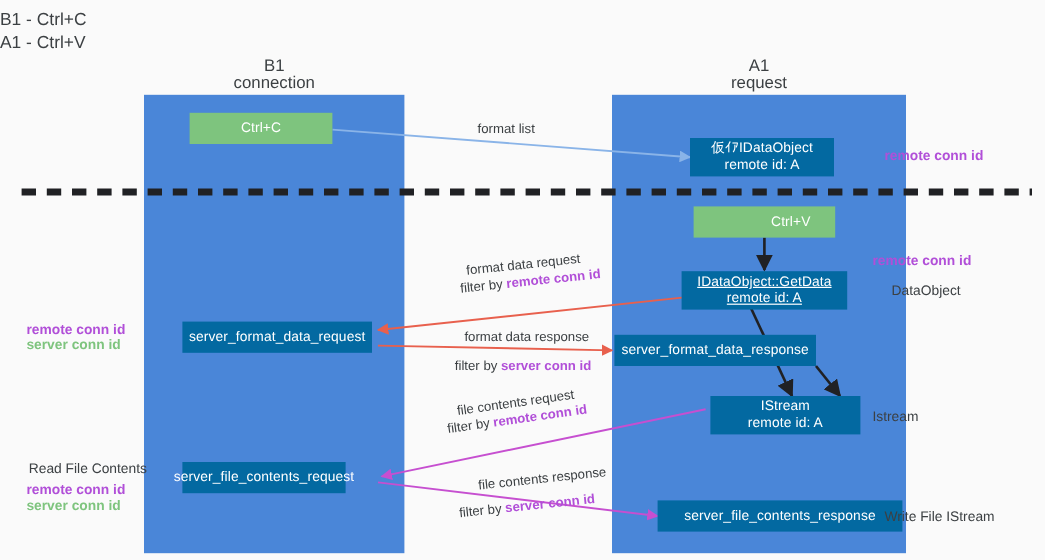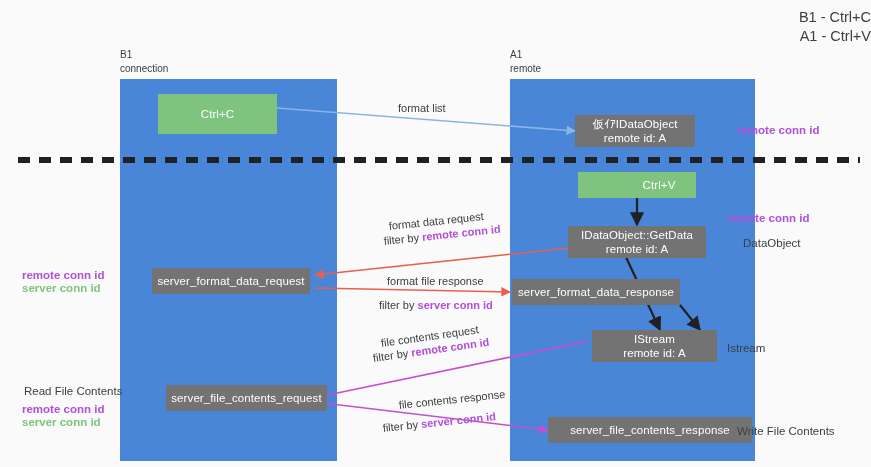--- a/index.html
+++ b/index.html
@@ -14,31 +14,31 @@
     background: #fafafa;
     font-family: "Liberation Sans", sans-serif;
     overflow: hidden;
   }
   
   .title {
     position: absolute;
     left: 0;
     top: 8px;
     width: 871px;
-    text-align: right;
+    text-align: left;
     font-size: 14.5px;
     color: #3c4043;
     line-height: 19px;
     white-space: pre;
   }
   
   .col-head {
     position: absolute;
-    text-align: left;
-    font-size: 10px;
+    text-align: center;
+    font-size: 14px;
     color: #3c4043;
     line-height: 13.5px;
     white-space: pre;
   }
   
   .lane {
     position: absolute;
     background: #4a86d8;
   }
   
@@ -49,21 +49,21 @@
     flex-direction: column;
     align-items: center;
     justify-content: center;
     color: #ffffff;
     font-size: 11.5px;
     line-height: 14px;
     text-align: center;
     white-space: pre;
     letter-spacing: .1px;
   }
-  .box.orange { background: #737373; }
+  .box.orange { background: #0369a1; }
   .box.green  { background: #7ec47e; }
 
   
   .note {
     position: absolute;
     font-size: 11.5px;
     color: #3c4043;
     line-height: 14px;
     white-space: pre;
   }
@@ -91,21 +91,21 @@
 <body>
 
 <div id="canvas">
 
   <div class="title">B1 - Ctrl+C
 A1 - Ctrl+V</div>
 
   <div class="col-head" style="left:120px; top:48px; width:217px;">B1
 connection</div>
   <div class="col-head" style="left:510px; top:48px; width:245px;">A1
-remote</div>
+request</div>
 
   <div class="lane" style="left:120px; top:79px; width:217px; height:382px;"></div>
   <div class="lane" style="left:510px; top:79px; width:245px; height:382px;"></div>
 
   <svg class="overlay" viewBox="0 0 871 467" xmlns="http://www.w3.org/2000/svg">
     <defs>
       <marker id="ar-blue" viewBox="0 0 10 10" refX="9" refY="5" markerWidth="6" markerHeight="6" orient="auto-start-reverse">
         <path d="M 0 0 L 10 5 L 0 10 z" fill="#8ab4e8"></path>
       </marker>
       <marker id="ar-red" viewBox="0 0 10 10" refX="9" refY="5" markerWidth="6" markerHeight="6" orient="auto-start-reverse">
@@ -131,64 +131,64 @@
 
     <line x1="625" y1="255" x2="660" y2="330" stroke="#202124" stroke-width="2.2" marker-end="url(#ar-dark)"></line>
 
     <line x1="680" y1="305" x2="700" y2="330" stroke="#202124" stroke-width="2.2" marker-end="url(#ar-dark)"></line>
 
     <line x1="588" y1="341" x2="318" y2="397" stroke="#c64fd0" stroke-width="1.6" marker-end="url(#ar-mag)"></line>
 
     <line x1="315" y1="402" x2="548" y2="430" stroke="#c64fd0" stroke-width="1.6" marker-end="url(#ar-mag)"></line>
   </svg>
 
-  <div class="box green" style="left:158px; top:94px; width:119px; height:40px;">Ctrl+C</div>
+  <div class="box green" style="left:158px; top:94px; width:119px; height:26px;">Ctrl+C</div>
 
   <div class="box orange" style="left:575px; top:115px; width:120px; height:32px;">仮ｲｱIDataObject
 remote id: A</div>
 
   <div class="box green" style="left:578px; top:172px; width:118px; height:26px;padding-left:44px;">Ctrl+V</div>
 
-  <div class="box orange" style="left:568px; top:226px; width:138px; height:32px;">IDataObject::GetData
+  <div class="box orange" style="left:568px; top:226px; width:138px; height:32px;text-decoration:underline;">IDataObject::GetData
 remote id: A</div>
 
   <div class="box orange" style="left:152px; top:268px; width:158px; height:26px;">server_format_data_request</div>
 
   <div class="box orange" style="left:512px; top:279px; width:168px; height:26px;">server_format_data_response</div>
 
   <div class="box orange" style="left:592px; top:330px; width:125px; height:32px;">IStream
 remote id: A</div>
 
-  <div class="box orange" style="left:166px; top:385px; width:161px; height:26px;">server_file_contents_request</div>
+  <div class="box orange" style="left:152px; top:385px; width:136px; height:26px;">server_file_contents_request</div>
 
   <div class="box orange" style="left:548px; top:417px; width:204px; height:26px;">server_file_contents_response</div>
 
   <div class="edge-label" style="left:398px; top:101px;">format list</div>
 
   <div class="edge-label" style="left:388px; top:219px; transform:rotate(-6deg); transform-origin:left top;">format data request</div>
   <div class="edge-label" style="left:383px; top:234px; transform:rotate(-6deg); transform-origin:left top;"><span>filter by </span><span class="p">remote conn id</span></div>
 
-  <div class="edge-label" style="left:387px; top:274px;">format file response</div>
+  <div class="edge-label" style="left:387px; top:274px;">format data response</div>
   <div class="edge-label" style="left:379px; top:298px;"><span>filter by </span><span class="p">server conn id</span></div>
 
   <div class="edge-label" style="left:380px; top:336px; transform:rotate(-8deg); transform-origin:left top;">file contents request</div>
   <div class="edge-label" style="left:372px; top:351px; transform:rotate(-8deg); transform-origin:left top;"><span>filter by </span><span class="p">remote conn id</span></div>
 
   <div class="edge-label" style="left:398px; top:398px; transform:rotate(-6deg); transform-origin:left top;">file contents response</div>
   <div class="edge-label" style="left:382px; top:421px; transform:rotate(-6deg); transform-origin:left top;"><span>filter by </span><span class="p">server conn id</span></div>
 
   <div class="note purple" style="left:737px; top:123px;">remote conn id</div>
 
   <div class="note purple" style="left:727px; top:211px;">remote conn id</div>
 
   <div class="note" style="left:743px; top:236px;">DataObject</div>
 
   <div class="note" style="left:727px; top:341px;">Istream</div>
 
-  <div class="note" style="left:737px; top:424px;">Write File Contents</div>
+  <div class="note" style="left:737px; top:424px;">Write File IStream</div>
 
   <div class="note purple" style="left:22px; top:268px;">remote conn id</div>
   <div class="note green" style="left:22px; top:281px;">server conn id</div>
 
   <div class="note" style="left:24px; top:384px;">Read File Contents</div>
   <div class="note purple" style="left:22px; top:402px;">remote conn id</div>
   <div class="note green" style="left:22px; top:415px;">server conn id</div>
 
 </div>
 

